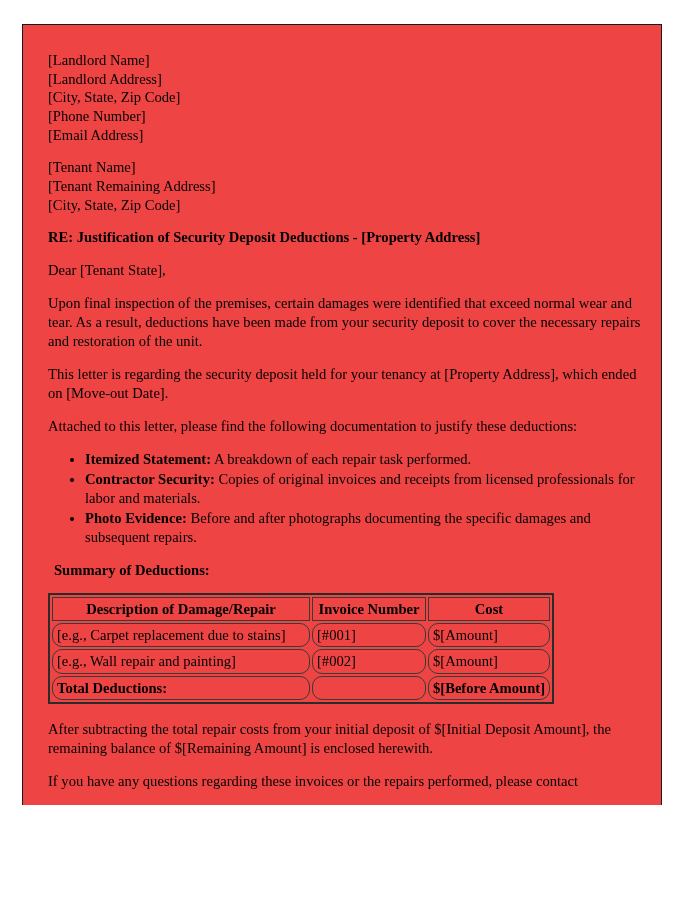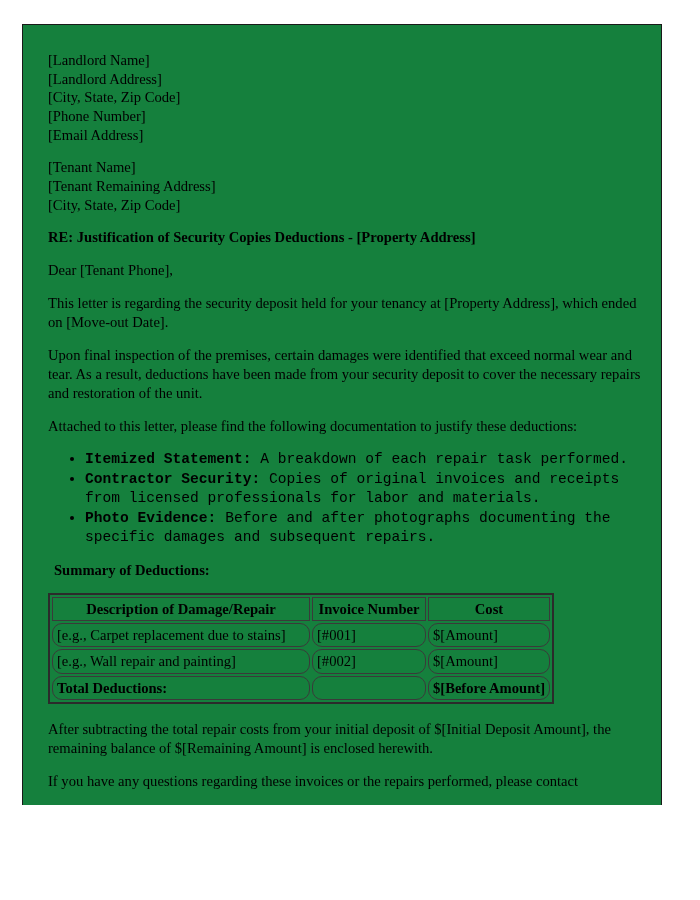--- a/index.html
+++ b/index.html
@@ -21,21 +21,21 @@
     left: 22px;
     top: 24px;
     width: 640px;
     height: 781px;
     border-left: 1.5px solid #1a1a1a;
     border-right: 1.5px solid #1a1a1a;
     border-top: 1.5px solid #1a1a1a;
     border-bottom: none;
     box-sizing: border-box;
     overflow: hidden;
-    background: #15803d;
+    background: #ef4444;
   }
 
   .doc-body {
     padding: 26px 12px 0 25px;
     font-size: 14.6px;
     line-height: 1.30;
   }
 
   p.block {
     margin: 0 0 14px 0;
@@ -52,21 +52,20 @@
   }
 
   .lead {
     font-weight: bold;
   }
 
   ul.doc-list {
     margin: 0 0 14px 0;
     padding-left: 37px;
     list-style-type: disc;
-    font-family: Liberation Mono, monospace;
   }
   ul.doc-list li {
     margin: 0 0 1px 0;
     line-height: 1.30;
   }
 
   .section-head {
     font-weight: bold;
     margin: 0 0 13px 6px;
   }
@@ -126,27 +125,27 @@
       <span>[Email Address]</span>
     </p>
 
 
     <p class="addr">
       <span>[Tenant Name]</span><br>
       <span>[Tenant Remaining Address]</span><br>
       <span>[City, State, Zip Code]</span>
     </p>
 
-    <p class="re-line">RE: Justification of Security Copies Deductions - [Property Address]</p>
-
-    <p class="block">Dear [Tenant Phone],</p>
+    <p class="re-line">RE: Justification of Security Deposit Deductions - [Property Address]</p>
+
+    <p class="block">Dear [Tenant State],</p>
+
+    <p class="block">Upon final inspection of the premises, certain damages were identified that exceed normal wear and tear. As a result, deductions have been made from your security deposit to cover the necessary repairs and restoration of the unit.</p>
 
     <p class="block">This letter is regarding the security deposit held for your tenancy at [Property Address], which ended on [Move-out Date].</p>
-
-    <p class="block">Upon final inspection of the premises, certain damages were identified that exceed normal wear and tear. As a result, deductions have been made from your security deposit to cover the necessary repairs and restoration of the unit.</p>
 
     <p class="block">Attached to this letter, please find the following documentation to justify these deductions:</p>
 
     <ul class="doc-list">
       <li>
         <span class="lead">Itemized Statement:</span>
         <span>A breakdown of each repair task performed.</span>
       </li>
       <li>
         <span class="lead">Contractor Security:</span>

